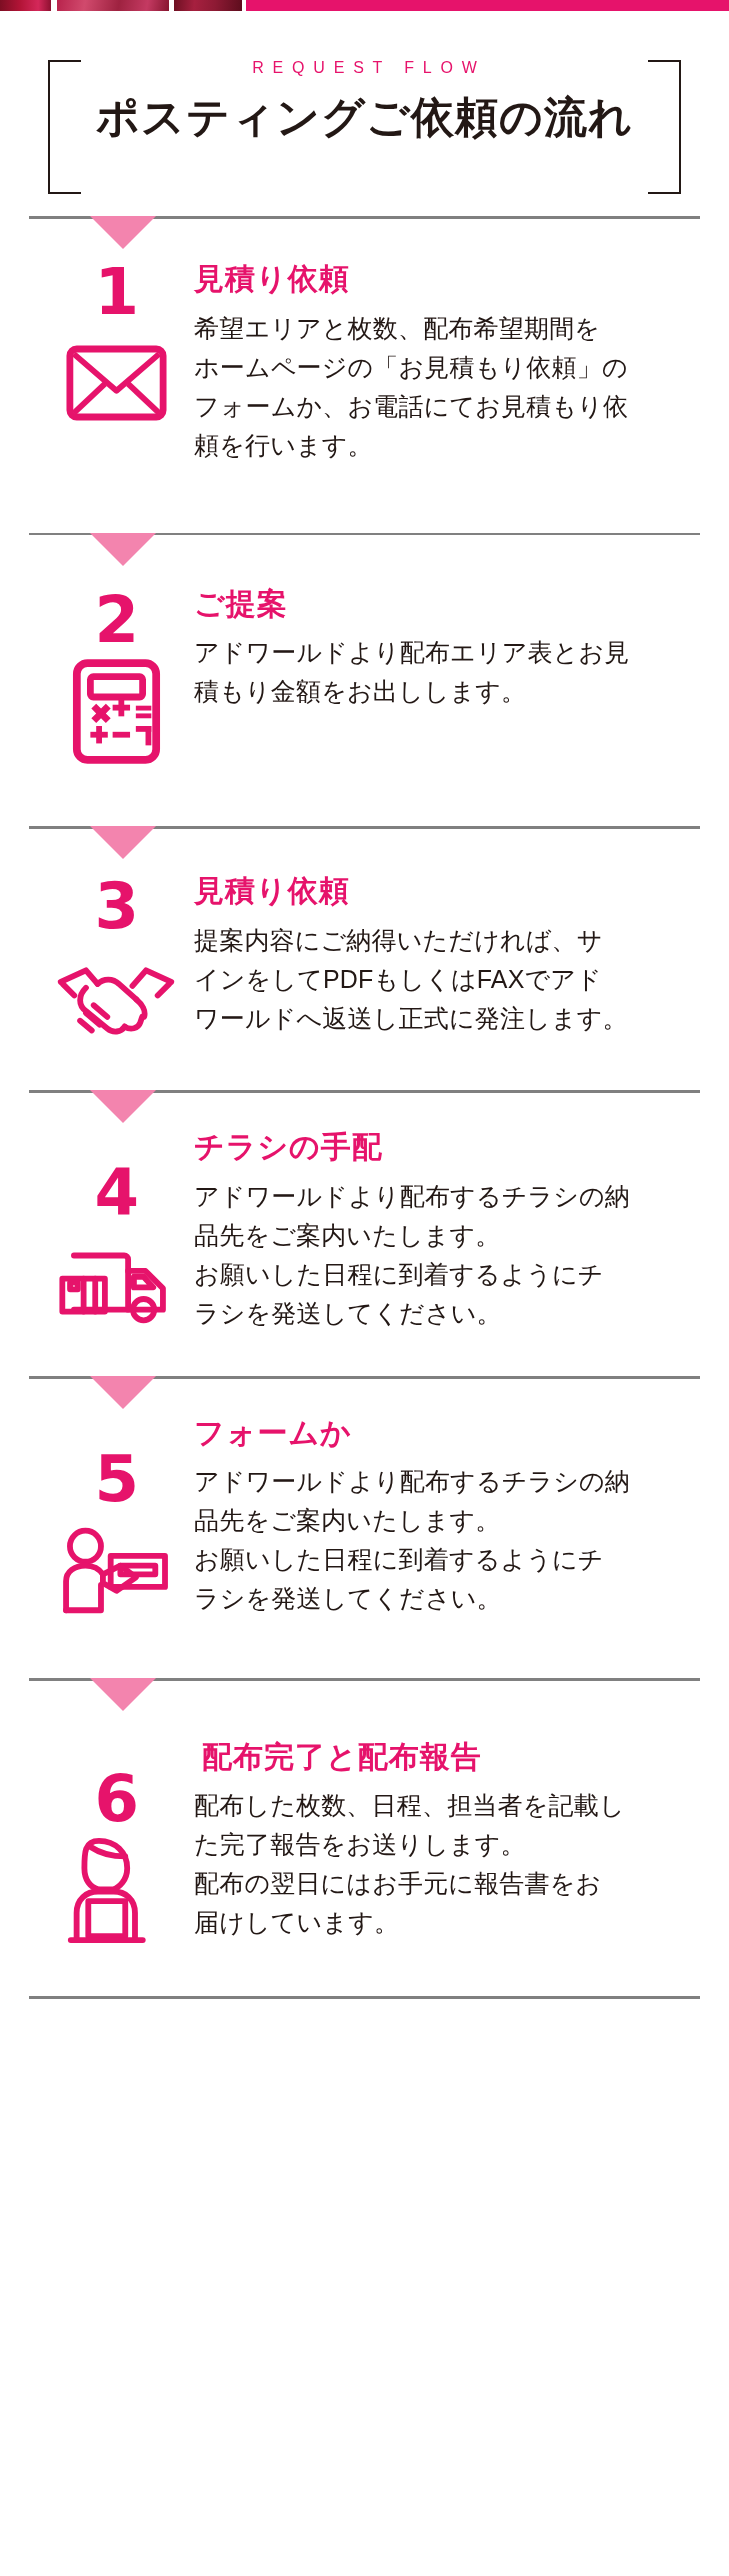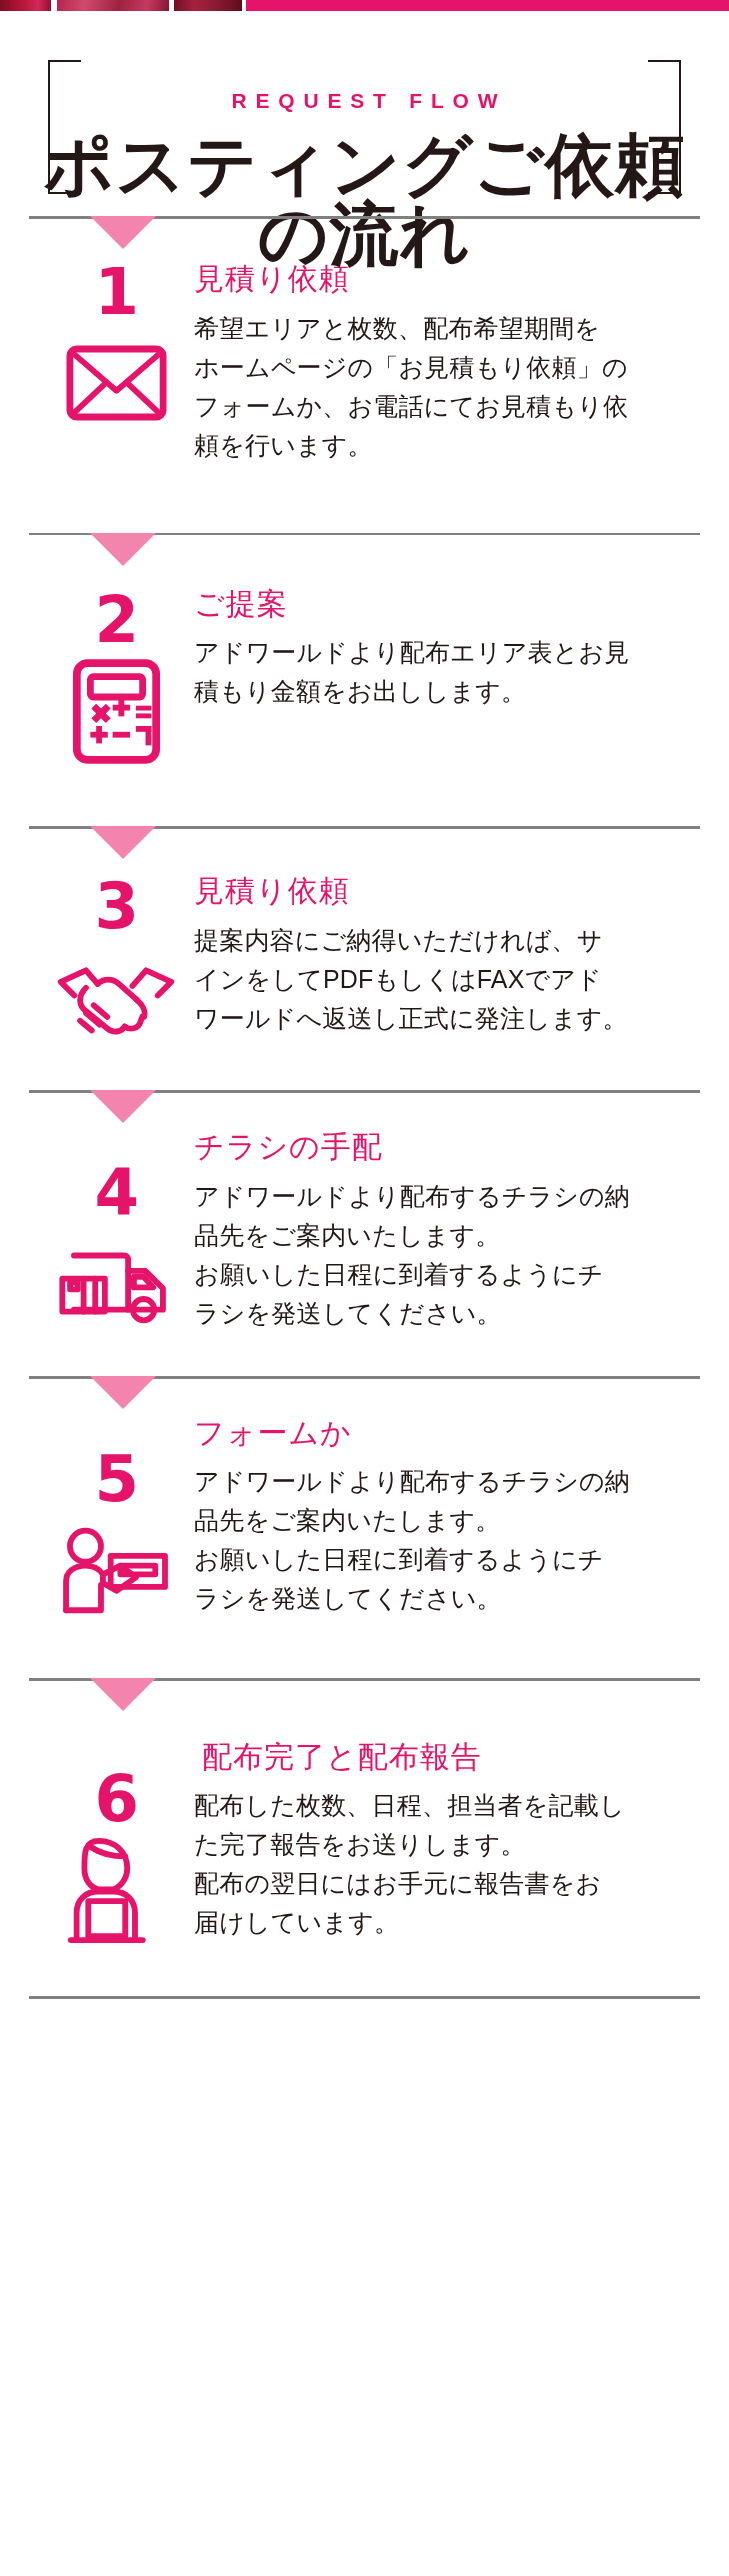--- a/index.html
+++ b/index.html
@@ -58,31 +58,31 @@
     width: 33px;
     height: 134px;
     box-sizing: border-box;
   }
   .bracket-left  { left: 19.4px;  border-left: 2.9px solid #231815;  border-top: 2.9px solid #231815; border-bottom: 2.9px solid #231815; }
   .bracket-right { right: 19.4px; border-right: 2.9px solid #231815; border-top: 2.9px solid #231815; border-bottom: 2.9px solid #231815; }
 
   .eyebrow {
     text-align: center;
     color: #e6136b;
-    font-size: 21px;
-    font-weight: bold;
+    font-size: 16px;
+    font-weight: normal;
     letter-spacing: 8.8px;
     padding-left: 8.8px;
     line-height: 1;
-    margin-top: 30px;
+    margin-top: 0;
   }
   .main-title {
     text-align: center;
     color: #231815;
-    font-size: 69px;
+    font-size: 43px;
     font-weight: bold;
     letter-spacing: 1px;
     line-height: 1;
     margin-top: 20.4px;
   }
 
   
   .sep-wrap {
     position: relative;
     width: 671px;
@@ -136,21 +136,21 @@
   }
   .step-icon svg { display: block; }
 
   .step-right {
     flex: 1 1 auto;
     padding-right: 7.8px;
   }
   .step-title {
     color: #e6136b;
     font-size: 30px;
-    font-weight: normal;
+    font-weight: bold;
     line-height: 1.1;
     letter-spacing: 1px;
     margin: 0 0 13.6px 0;
   }
   .step-body {
     color: #231815;
     font-size: 25px;
     line-height: 1.56;
     letter-spacing: 0.2px;
     margin: 0;

